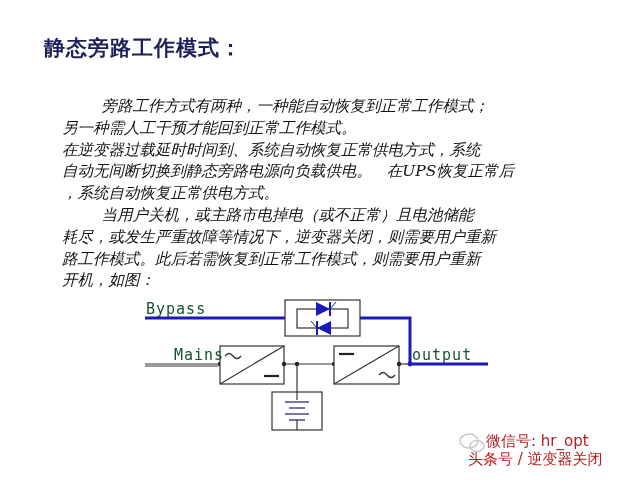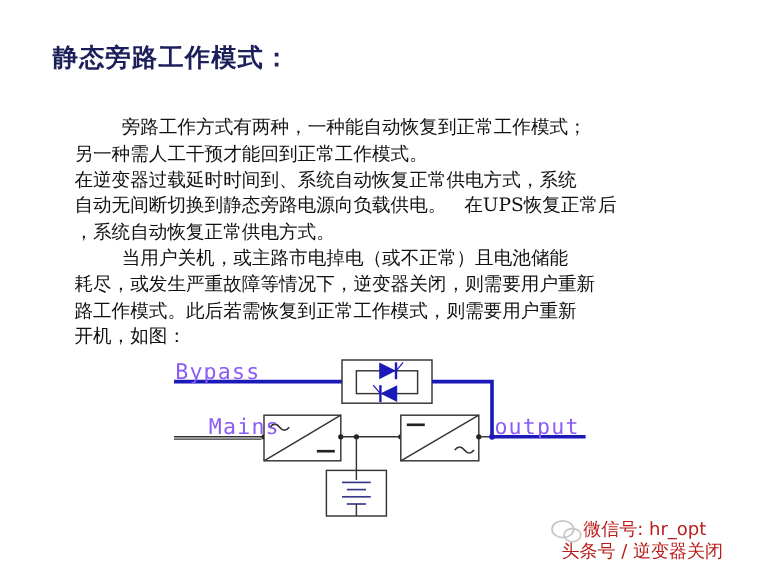--- a/index.html
+++ b/index.html
@@ -7,27 +7,27 @@
       width: 640px; height: 480px; background: #ffffff; position: relative; overflow: hidden;
       font-family: "DejaVu Serif", "Liberation Serif", serif;
     }
     .title {
       position: absolute; left: 44px; top: 34px;
       font-family: Liberation Mono, monospace;
       font-size: 21px; font-weight: bold; color: #1c1f5a; letter-spacing: 1px;
     }
     .para {
       position: absolute; left: 62px; top: 96px; width: 540px;
-      font-size: 15.5px; line-height: 21.8px; color: #111;
+      font-size: 15.5px; line-height: 21.8px; color: #111; font-style: italic;
     }
     .para .line { white-space: nowrap; height: 21.8px; }
     .diagram { position: absolute; left: 0; top: 0; }
     .lbl {
       position: absolute; font-family: "DejaVu Sans Mono", "Liberation Mono", monospace;
-      font-size: 18px; color: #8b5cf6; letter-spacing: 1px;
+      font-size: 15px; color: #14532d; letter-spacing: 1px;
     }
     .watermark {
       position: absolute; left: 458px; top: 432px;
       font-family: "DejaVu Sans", "Liberation Sans", sans-serif;
       color: #b91c1c; font-size: 15px; line-height: 18px;
     }
     .watermark .w1 { padding-left: 28px; }
     .watermark .w2 { padding-left: 10px; }
     .wm-icon { position: absolute; left: 0; top: 0; }
   </style>

